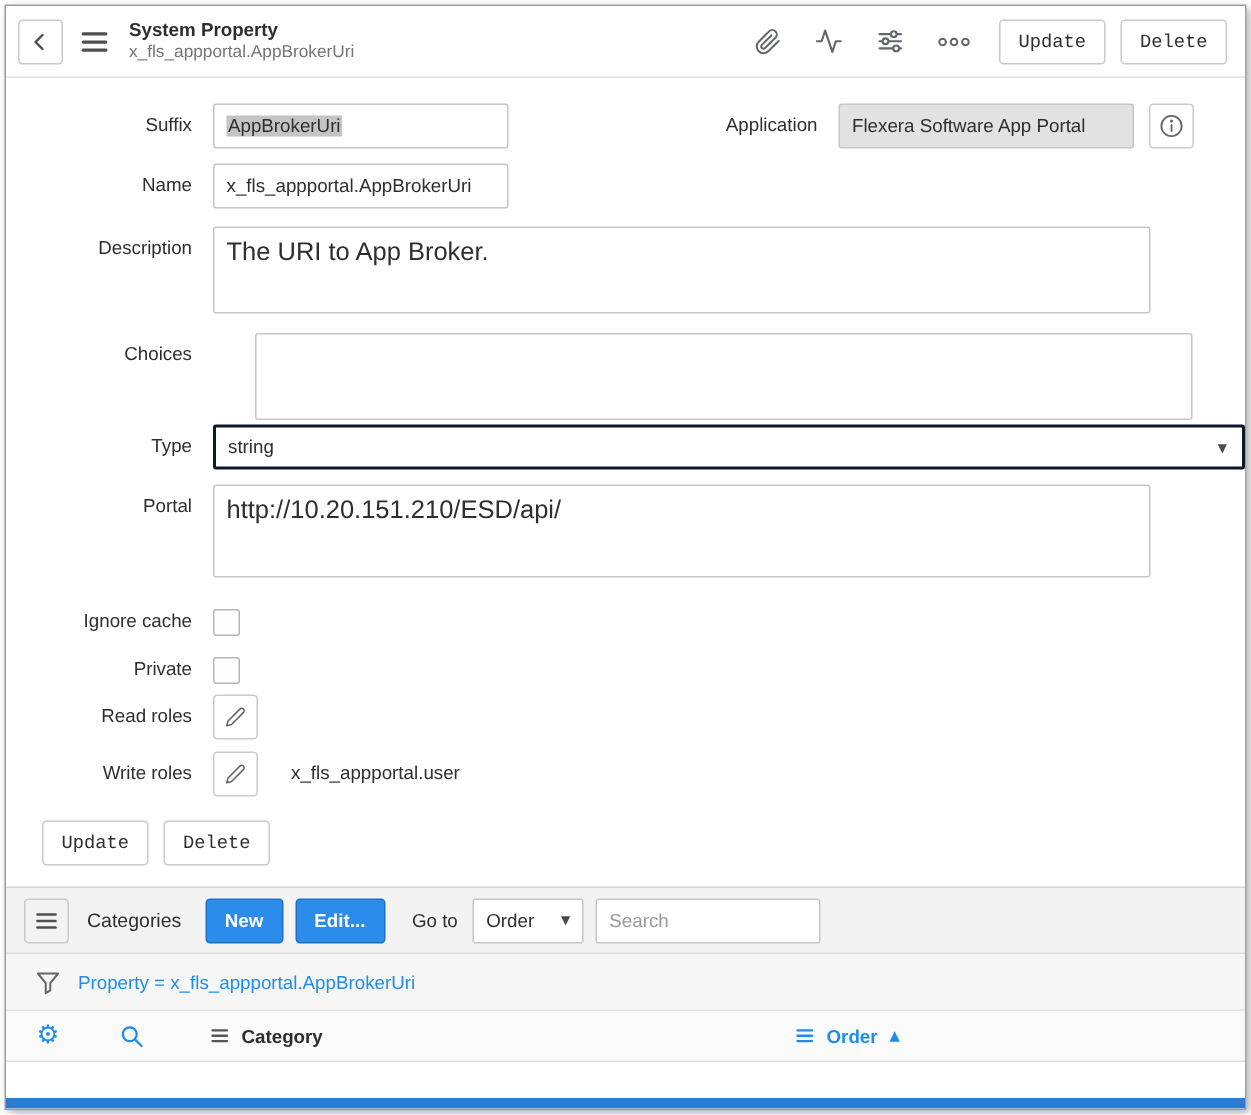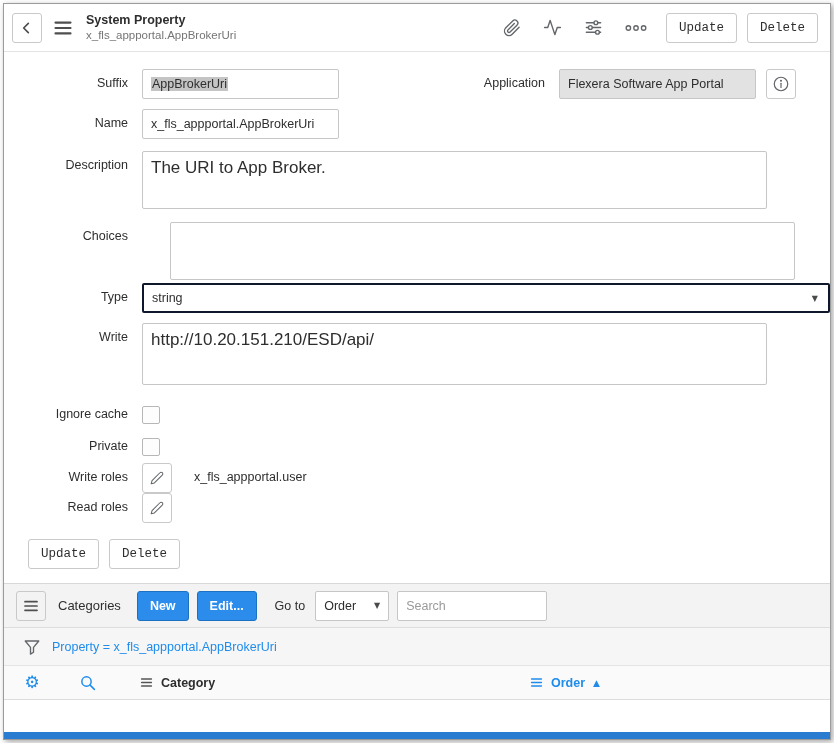--- a/index.html
+++ b/index.html
@@ -221,51 +221,51 @@
 
     <div class="frow">
       <label class="flabel">Type</label>
       <div class="selectbox">
         <span class="val">string</span>
         <span class="arrow">▼</span>
       </div>
     </div>
 
     <div class="frow" style="margin-bottom:15px;">
-      <label class="flabel">Write</label>
+      <label class="flabel">Portal</label>
       <textarea class="ta h62" style="">http://10.20.151.210/ESD/api/</textarea>
     </div>
 
     <div class="frow" style="margin-bottom:8px;">
       <label class="flabel cb">Ignore cache</label>
       <div class="checkbox"></div>
     </div>
 
     <div class="frow" style="margin-bottom:7px;">
       <label class="flabel cb">Private</label>
       <div class="checkbox"></div>
+    </div>
+
+    <div class="frow" style="margin-bottom:8px;">
+      <label class="flabel">Read roles</label>
+      <button class="btn btn-square">
+        <svg class="icon" width="14" height="14" viewBox="0 0 24 24" fill="none" stroke="#63666a" stroke-width="1.8" stroke-linecap="round" stroke-linejoin="round">
+            <path d="M17 3a2.83 2.83 0 1 1 4 4L7.5 20.5 2 22l1.5-5.5L17 3z"></path>
+          </svg>
+      </button>
     </div>
 
     <div class="frow" style="margin-bottom:0;">
       <label class="flabel">Write roles</label>
       <button class="btn btn-square">
         <svg class="icon" width="14" height="14" viewBox="0 0 24 24" fill="none" stroke="#63666a" stroke-width="1.8" stroke-linecap="round" stroke-linejoin="round">
             <path d="M17 3a2.83 2.83 0 1 1 4 4L7.5 20.5 2 22l1.5-5.5L17 3z"></path>
           </svg>
       </button>
       <span class="roles-text">x_fls_appportal.user</span>
-    </div>
-
-    <div class="frow" style="margin-bottom:8px;">
-      <label class="flabel">Read roles</label>
-      <button class="btn btn-square">
-        <svg class="icon" width="14" height="14" viewBox="0 0 24 24" fill="none" stroke="#63666a" stroke-width="1.8" stroke-linecap="round" stroke-linejoin="round">
-            <path d="M17 3a2.83 2.83 0 1 1 4 4L7.5 20.5 2 22l1.5-5.5L17 3z"></path>
-          </svg>
-      </button>
     </div>
 
     <div class="form-buttons">
       <button class="btn">Update</button>
       <button class="btn">Delete</button>
     </div>
   </main>
 
   <section class="related">
 

